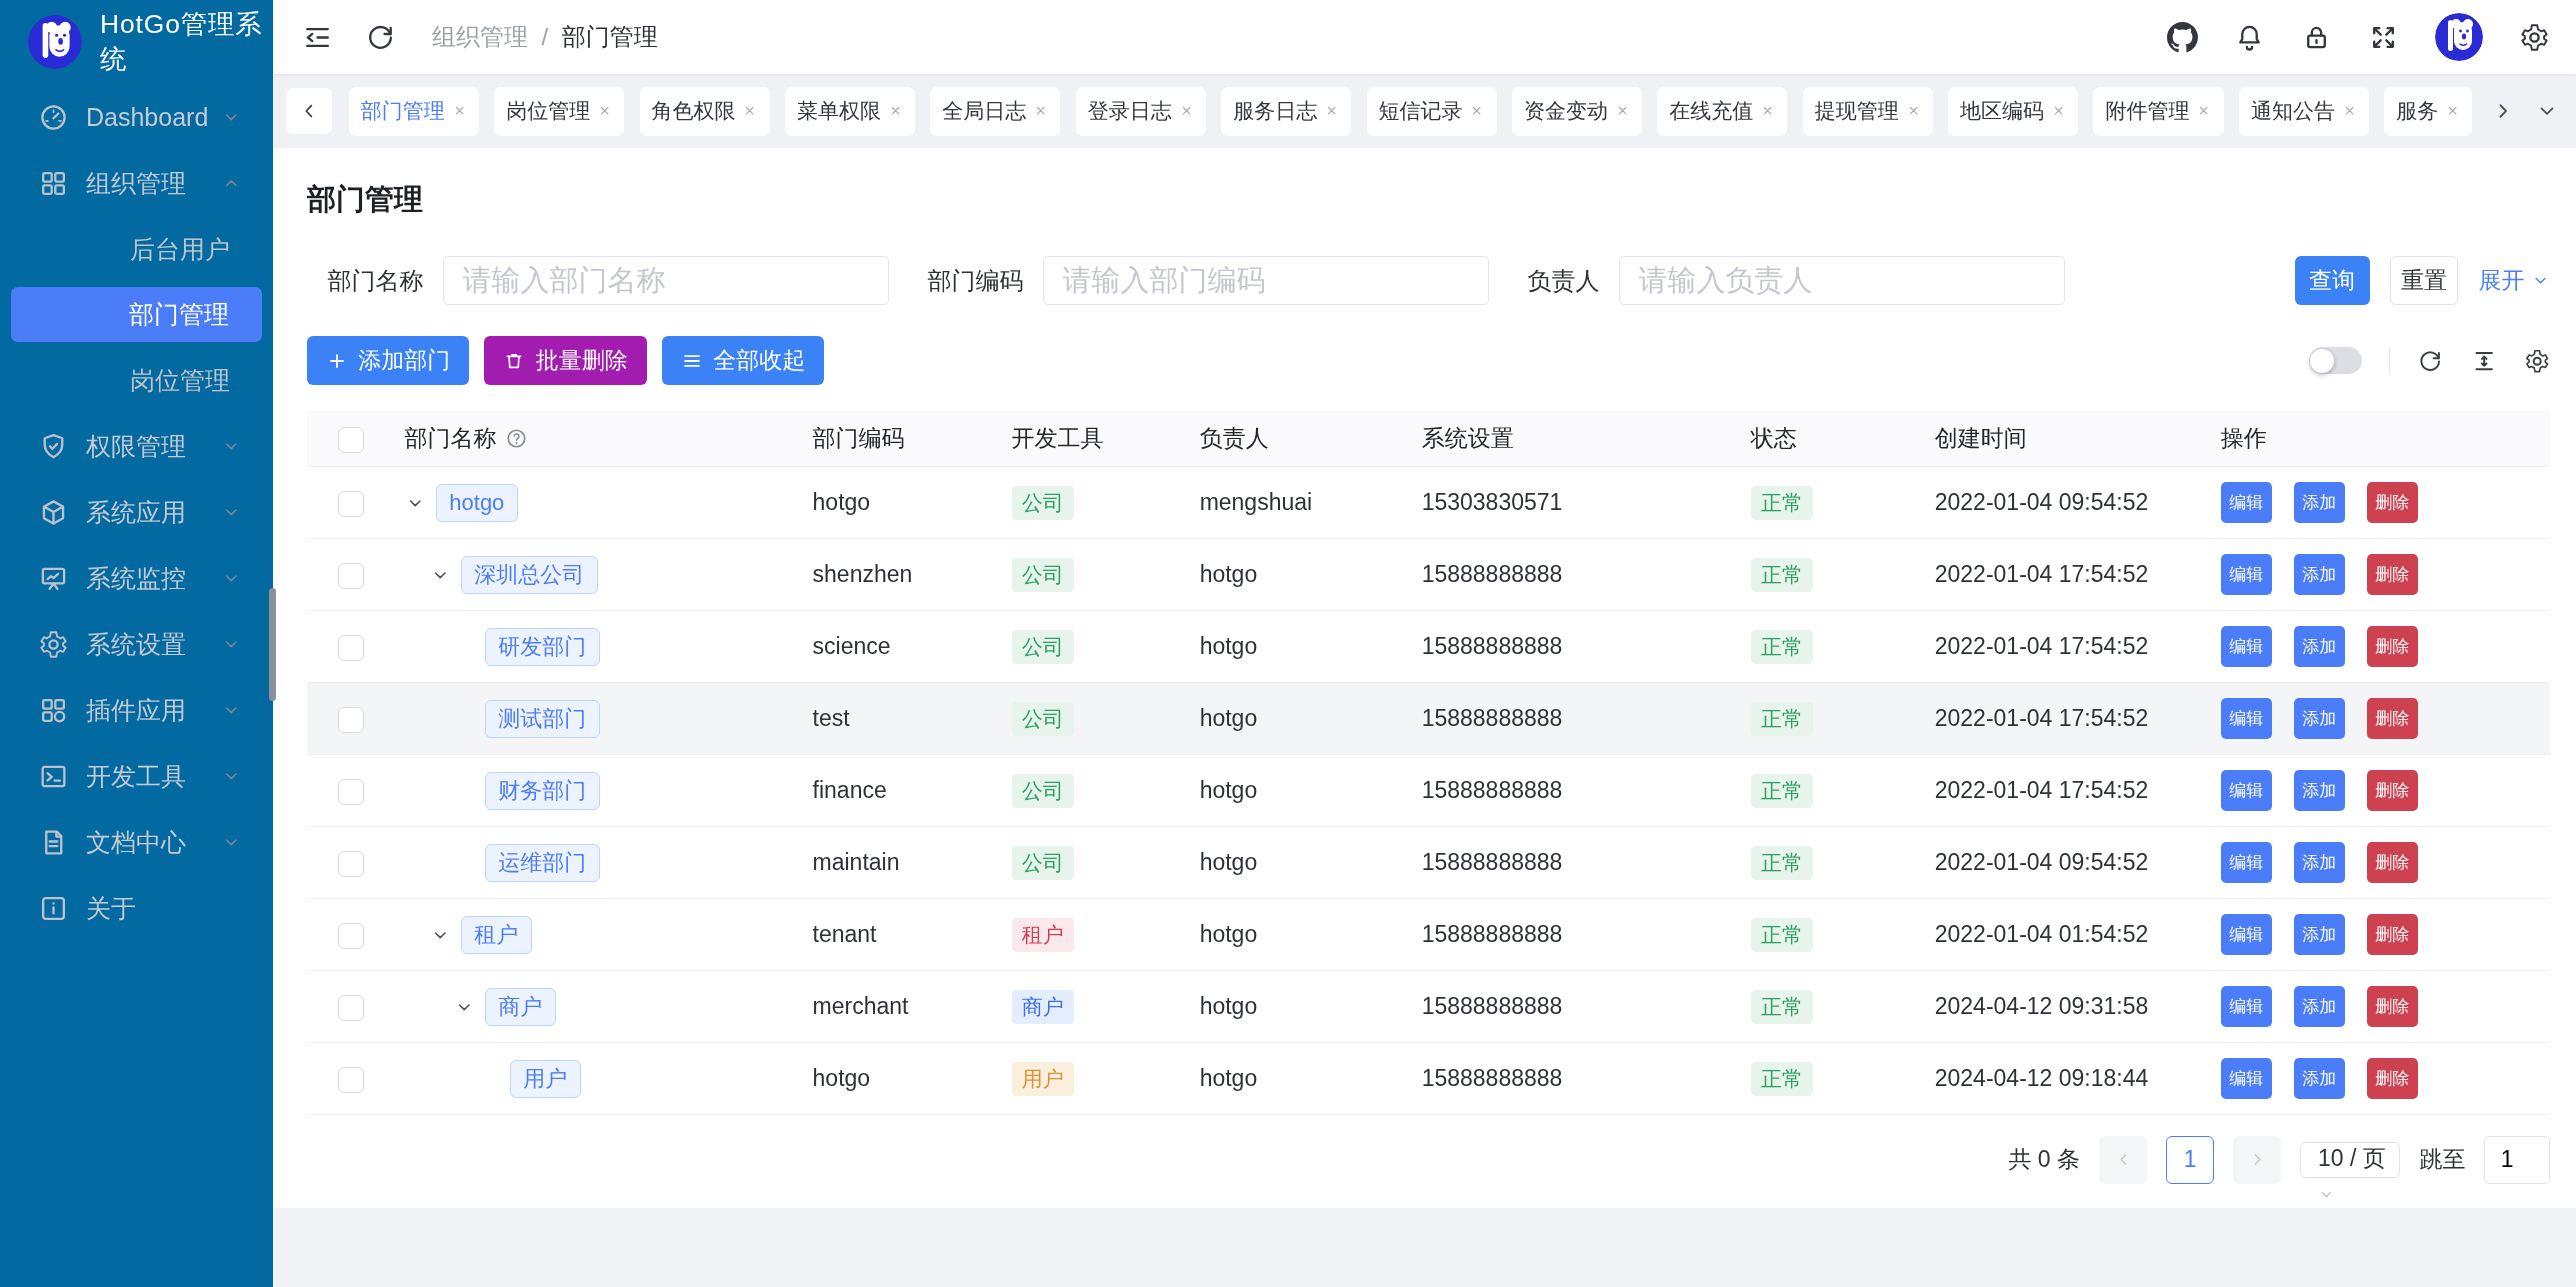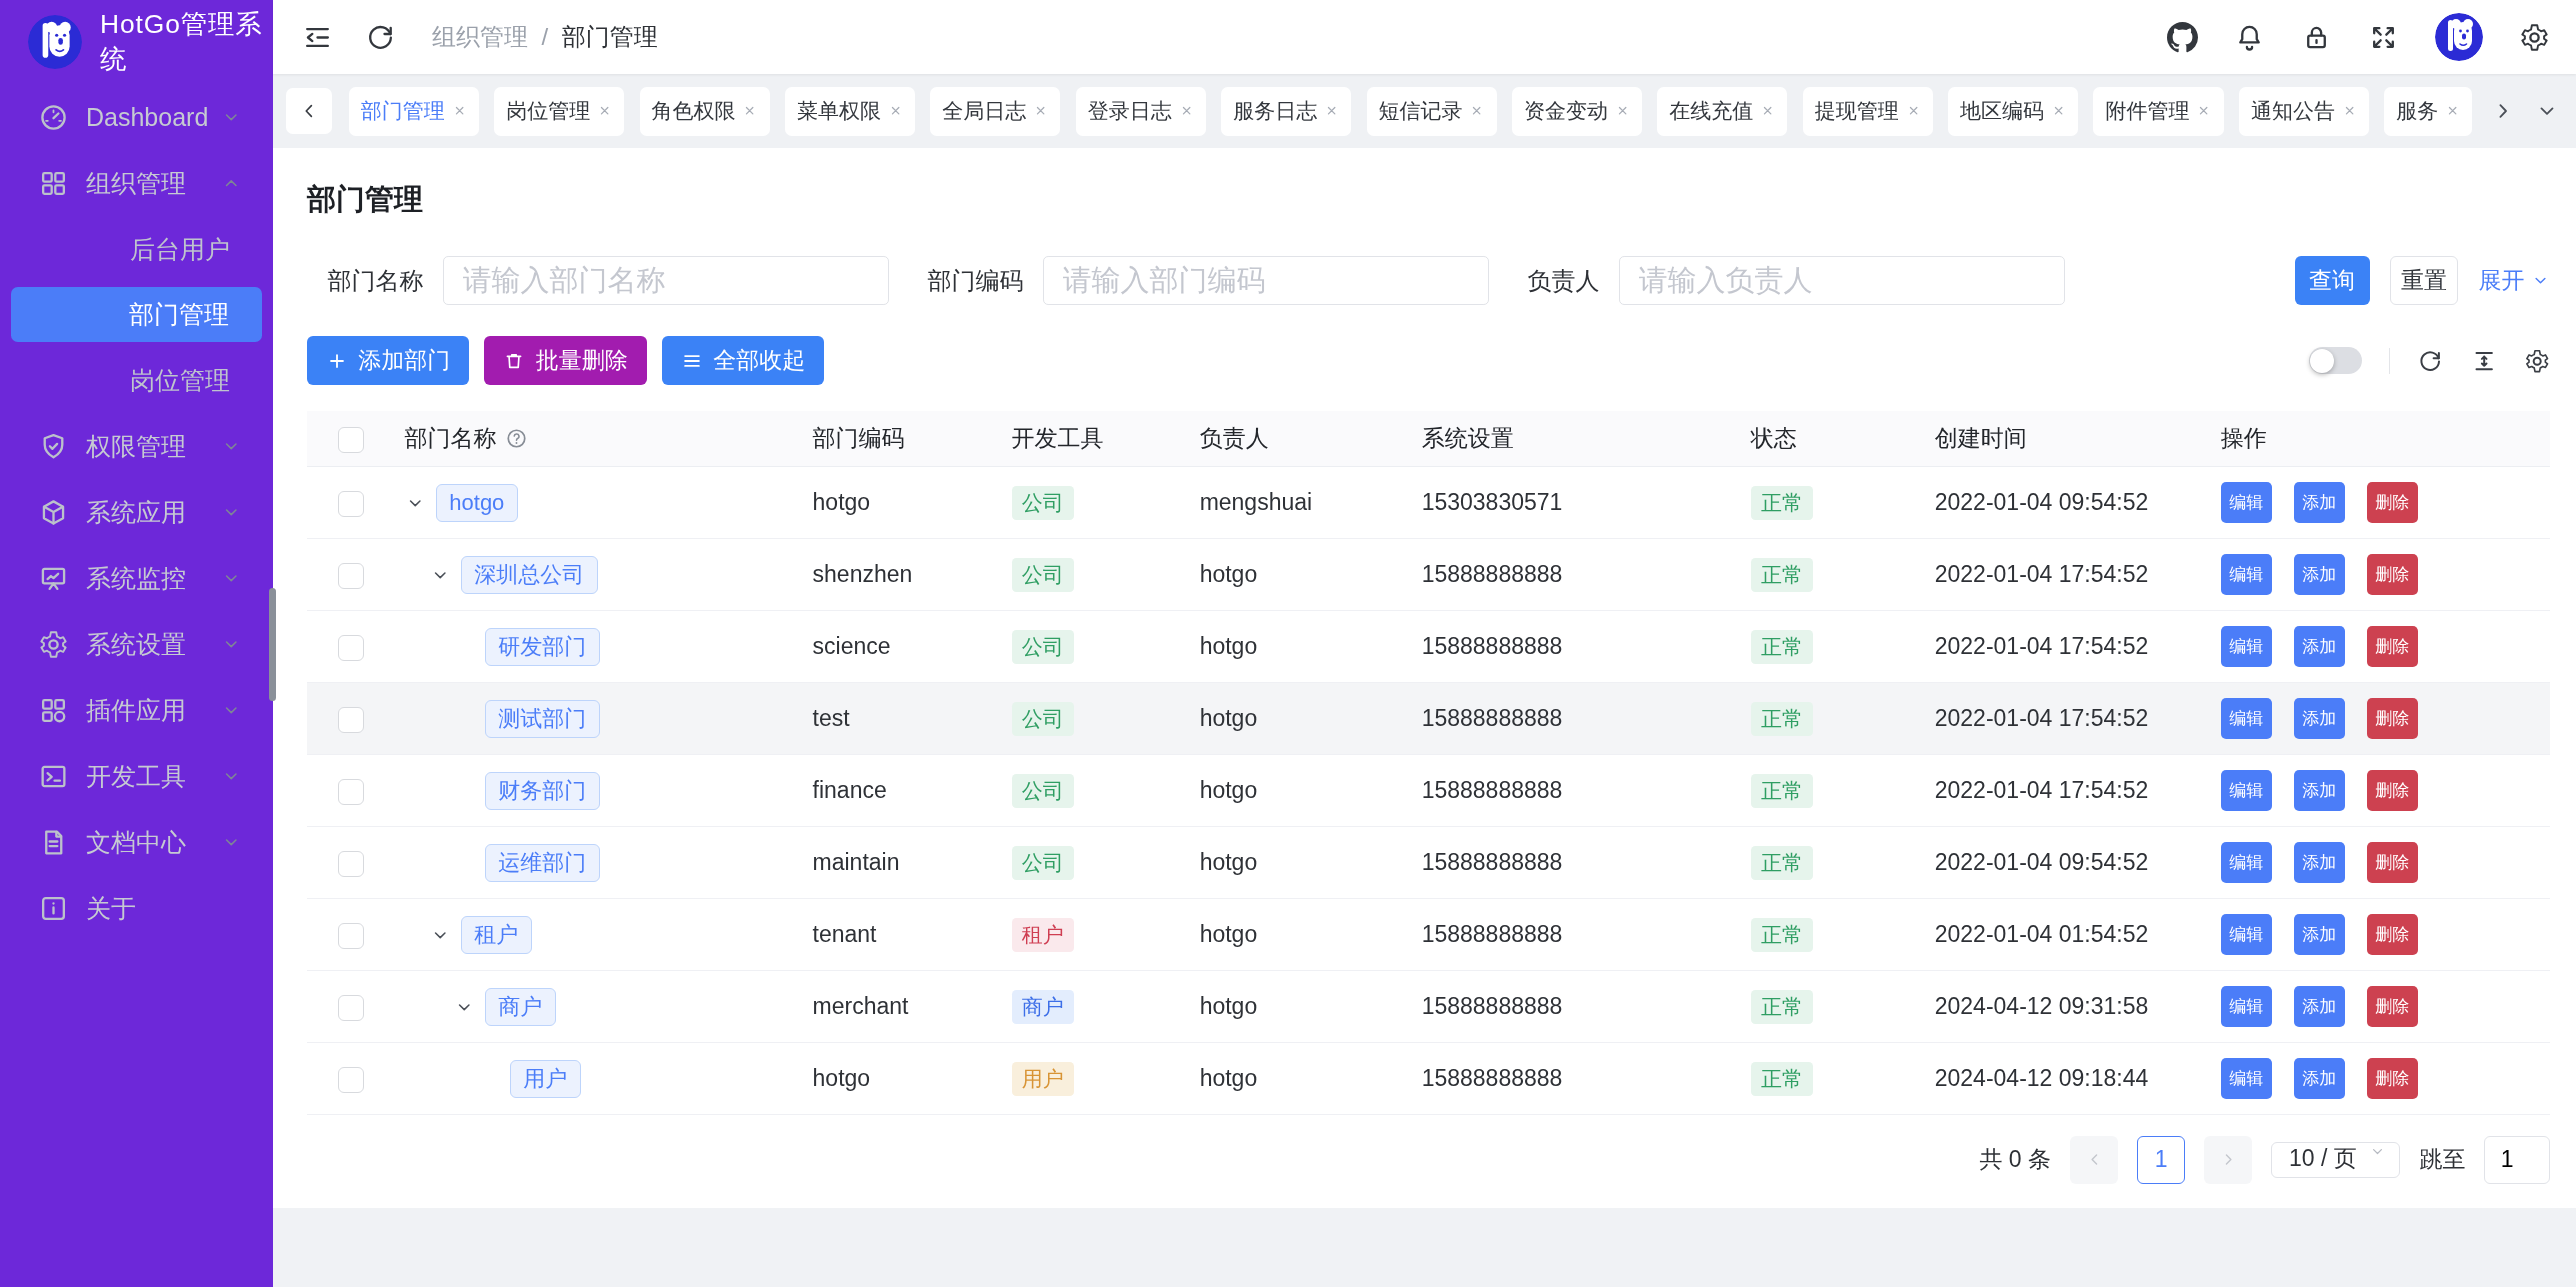--- a/index.html
+++ b/index.html
@@ -6,21 +6,21 @@
   html,body { margin:0; padding:0; }
   body {
     width:2576px; height:1287px; overflow:hidden;
     display:flex;
     font-family:"Liberation Sans","DejaVu Sans",sans-serif;
     background:#f0f2f5; color:#2e3136;
   }
   .ico { display:inline-flex; align-items:center; justify-content:center; flex:none; }
 
   
-  .sidebar { width:273px; min-width:273px; height:100%; background:#6d28d9; display:flex; flex-direction:column; position:relative; }
+  .sidebar { width:273px; min-width:273px; height:100%; background:#0369a1; display:flex; flex-direction:column; position:relative; }
   .logo-row { height:84px; display:flex; align-items:center; padding-left:28px; gap:18px; cursor:pointer; }
   .logo-circle { width:54px; height:54px; border-radius:50%; overflow:hidden; }
   .logo-title { color:#ffffff; font-size:26.4px; font-weight:500; letter-spacing:0.9px; }
   .menu { flex:1; overflow:hidden; }
   .menu-item { height:66px; display:flex; align-items:center; padding:0 32px 0 38px; color:#c6cad2; font-size:25px; cursor:pointer; }
   .mi-icon { width:31px; height:31px; margin-right:17px; color:#bcc1cb; }
   .mi-chev { width:20.5px; height:20.5px; margin-left:auto; color:#7e8596; }
   .submenu-item { height:66px; display:flex; align-items:center; padding-left:130px; color:#bfc4cd; font-size:25px; cursor:pointer; }
   .submenu-item.active { background:#4b7df8; color:#ffffff; margin:5.1px 11px; height:55px; border-radius:6.8px; padding-left:118px; }
   .sidebar-thumb { position:absolute; right:-3.4px; top:588px; width:7.7px; height:113px; border-radius:4.3px; background:#8a9099; z-index:6; }
@@ -97,21 +97,21 @@
   .row-actions { display:flex; align-items:center; gap:22px; }
   .mini-btn { height:41px; padding:0 8.5px; border-radius:5.1px; font-size:17px; color:#fff; border:none; cursor:pointer; font-family:inherit; }
   .mini-blue { background:#4b7df8; }
   .mini-red { background:#cd4150; }
 
   
   .pagination { margin-top:20.5px; display:flex; align-items:center; justify-content:flex-end; gap:19px; font-size:23px; color:#2e3136; }
   .pg-btn { width:48px; height:48px; border-radius:6px; background:#f5f6f8; color:#c3c6cd; display:flex; align-items:center; justify-content:center; cursor:default; }
   .pg-btn .ico { width:19px; height:19px; }
   .pg-current { width:48px; height:48px; border:1.7px solid #4b7df8; color:#4b7df8; background:#fff; border-radius:6px; display:flex; align-items:center; justify-content:center; cursor:pointer; }
-  .pg-size { height:36px; border:1.7px solid #e1e3e8; border-radius:6px; background:#fff; display:flex; align-items:flex-start; padding:0 13.6px 0 17px; gap:12px; cursor:pointer; }
+  .pg-size { height:36px; border:1.7px solid #e1e3e8; border-radius:6px; background:#fff; display:flex; align-items:flex-start; padding:0 13.6px 0 17px; gap:12px; cursor:pointer;flex-direction:column; }
   .pg-size .ico { width:17px; height:17px; color:#b6bac2; }
   .pg-jump-input { width:66px; height:48px; border:1.7px solid #e1e3e8; border-radius:6px; padding:0 0 0 15.3px; font-size:23px; outline:none; font-family:inherit; }
   .footer-strip { height:79px; background:#f0f2f5; }
 </style>
 </head>
 <body>
 
 <aside class="sidebar">
   <div class="logo-row">
     <span class="ico logo-circle">

